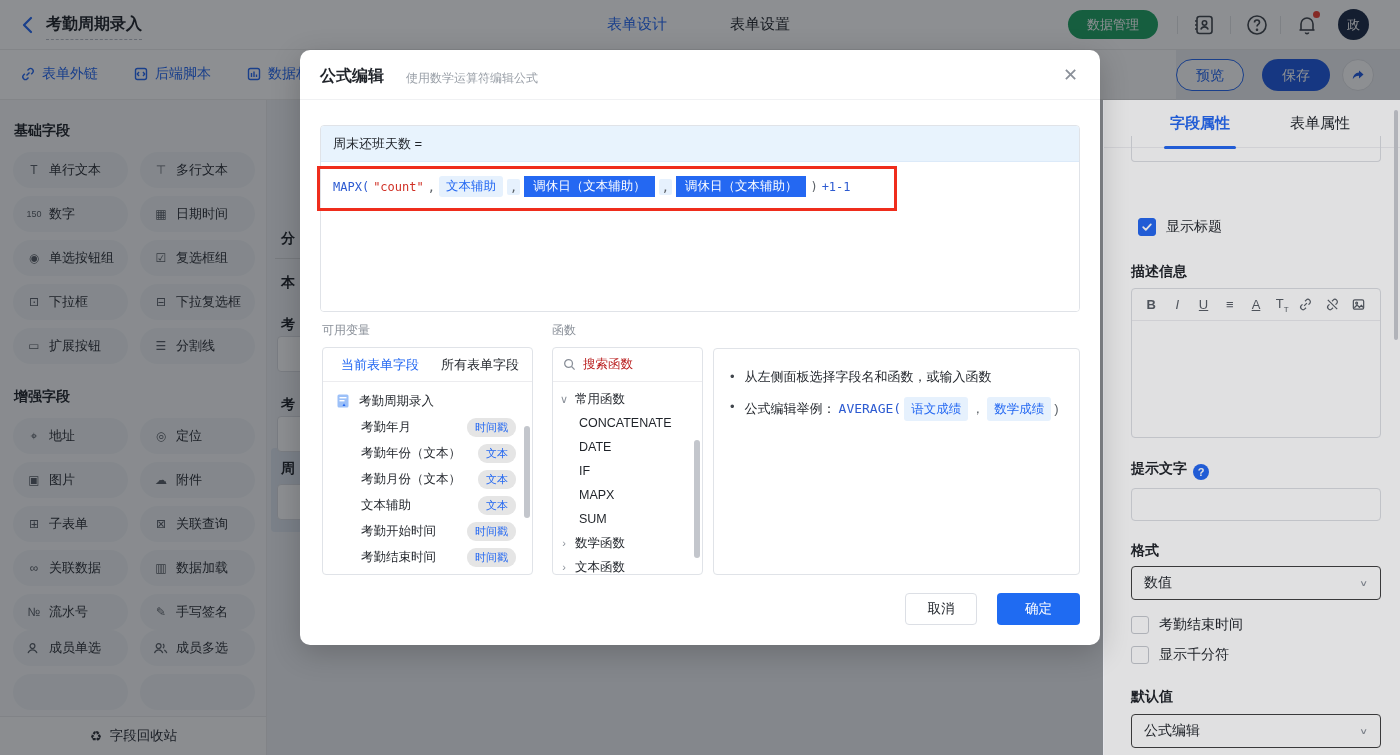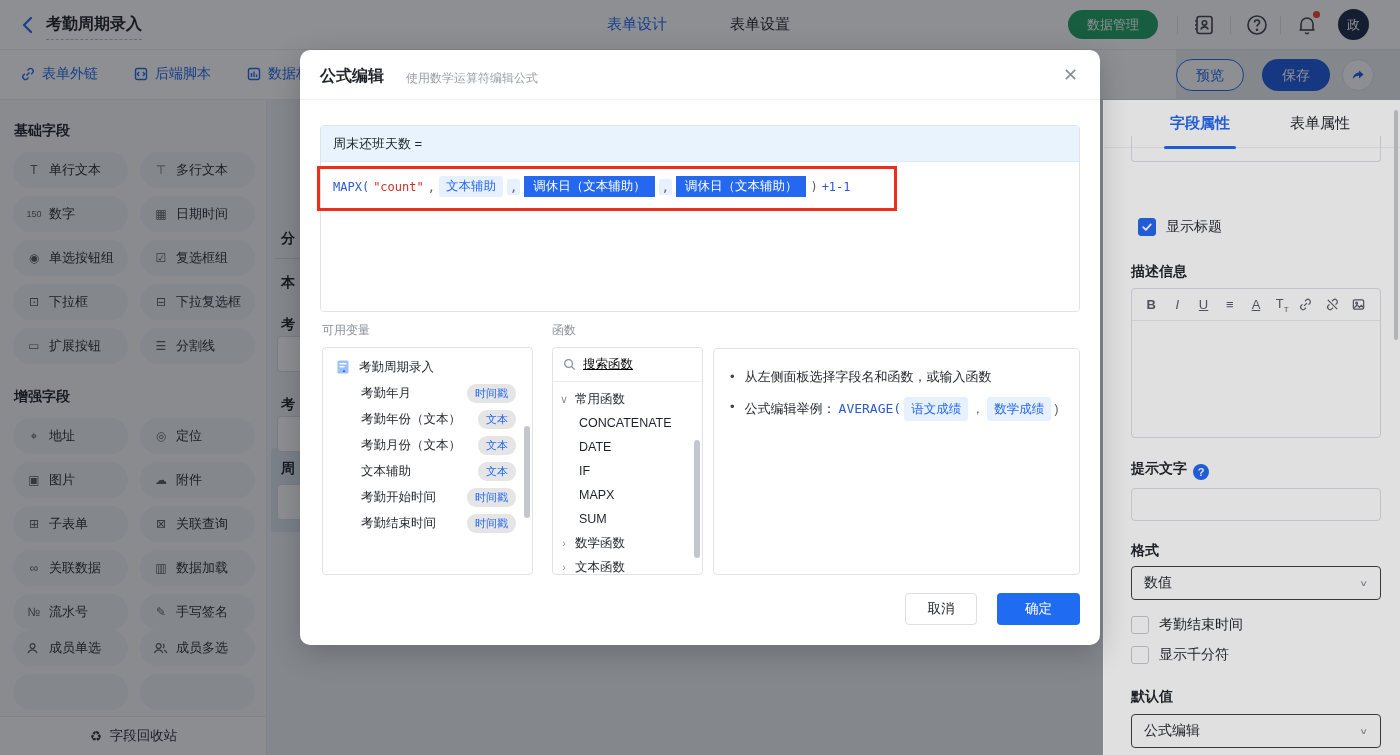--- a/index.html
+++ b/index.html
@@ -89,21 +89,21 @@
   .vp { left:22px; top:297px; width:211px; height:228px; }
   .vp-tabs { height:34px; border-bottom:1px solid #ececef; display:flex; align-items:center; gap:22px; padding-left:18px; font-size:13px; }
   .vp-tab.active { color:#2468f2; }
   .vrow { height:26px; display:flex; align-items:center; padding:0 12px 0 14px; font-size:12.5px; cursor:pointer; }
   .vrow .nm { flex:1; padding-left:10px; }
   .vrow.child .nm { padding-left:24px; }
   .badge { font-size:11px; color:#2468f2; background:#e5e5e5; border-radius:9px; padding:2px 8px; margin-right:4px; }
   .vp-scroll { position:absolute; right:2px; top:78px; width:6px; height:92px; background:#c3c6cc; border-radius:3px; }
 
   .fp { left:252px; top:297px; width:151px; height:228px; }
-  .fp-search { height:34px; border-bottom:1px solid #ececef; display:flex; align-items:center; gap:7px; padding-left:10px; color:#000000; font-size:12.5px;text-decoration:underline; }
+  .fp-search { height:34px; border-bottom:1px solid #ececef; display:flex; align-items:center; gap:7px; padding-left:10px; color:#b91c1c; font-size:12.5px; }
   .frow { height:24px; display:flex; align-items:center; font-size:12.5px; cursor:pointer; }
   .frow .arr { width:22px; text-align:center; color:#8a9099; font-size:11px; }
   .frow.fn { padding-left:26px; }
   .fp-scroll { position:absolute; right:2px; top:92px; width:6px; height:118px; background:#c3c6cc; border-radius:3px; }
 
   .tips { left:413px; top:298px; width:367px; height:227px; padding:18px 16px; }
   .tip-row { display:flex; gap:10px; font-size:13px; line-height:20px; margin-bottom:10px; align-items:flex-start; }
   .dot { color:#41464d; flex:none; }
   .tip2 { display:flex; align-items:center; flex-wrap:wrap; gap:3px; }
 
@@ -423,20 +423,24 @@
         <span class="chip-solid">调休日（文本辅助）</span>
         <span class="fc">)</span>
           <span class="fk">+1-1</span>
       </div>
     </div>
   </div>
   <div class="red-rect"></div>
 
   <div class="sec-label" style="left:22px; top:272px;">可用变量</div>
   <div class="panel vp">
+    <div class="vp-tabs">
+      <span class="vp-tab active">当前表单字段</span>
+      <span class="vp-tab">所有表单字段</span>
+    </div>
     <div class="vrow" style="margin-top:6px;">
       <svg width="12" height="14" viewBox="0 0 12 14">
           <rect x="0.5" y="0.5" width="11" height="13" rx="1.5" fill="#9cc0f8"></rect>
           <rect x="2.5" y="3" width="7" height="1.4" fill="#fff"></rect>
           <rect x="2.5" y="6" width="5" height="1.4" fill="#fff"></rect>
           <path d="M7 9.5l1.5 2.5h-3z" fill="#2468f2"></path>
         </svg>
       <span class="nm">考勤周期录入</span>
     </div>
     <div class="vrow child">

